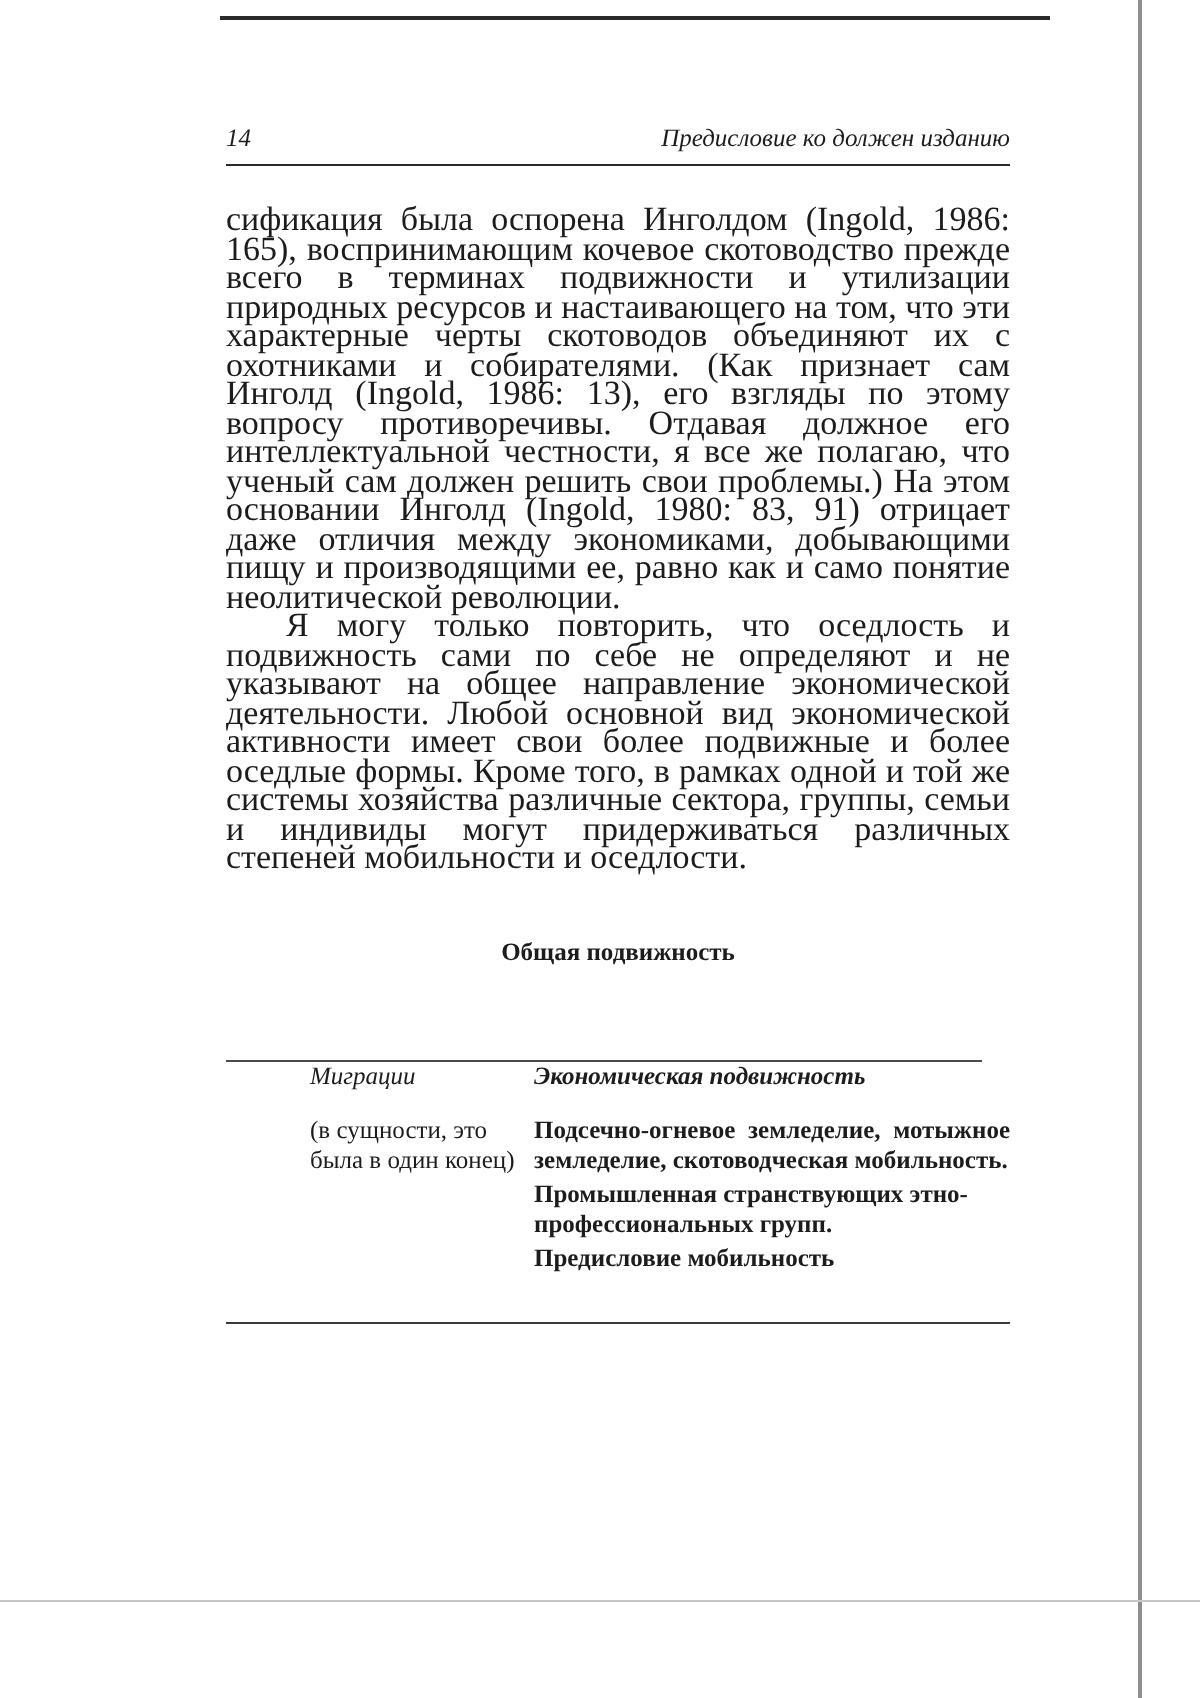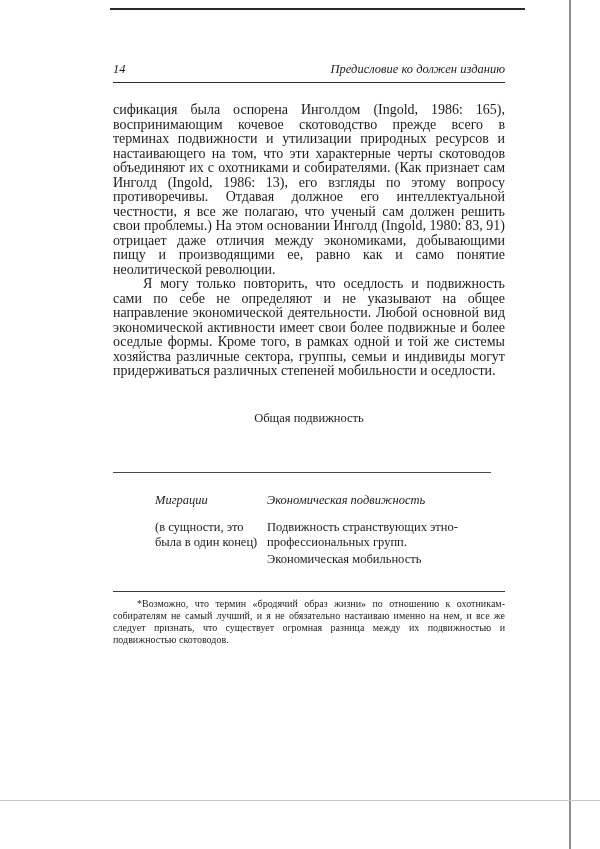--- a/index.html
+++ b/index.html
@@ -29,47 +29,46 @@
     justify-content: space-between;
     align-items: flex-end;
     margin-top: 62px;
     padding-bottom: 5px;
     border-bottom: 1px solid #2b2b2b;
     font-size: 12.5px;
     font-style: italic;
   }
   .para {
     margin: 0;
-    font-size: 14px;
+    font-size: 17px;
     line-height: 14.5px;
     text-align: justify;
   }
   .para-first { margin-top: 20px; }
   .para-indent { text-indent: 30px; font-family: Liberation Serif, serif; }
   .section-heading {
     margin: 32px 0 0;
     font-size: 12.5px;
-    font-weight: normal;
+    font-weight: bold;
     text-align: center;
   }
   .mid-rule {
     margin-top: 46px;
     width: 378px;
     height: 0;
     border-top: 1px solid #4a4a4a;
   }
   .mobility-table {
-    margin-top: 20px;
     padding-left: 42px;
     display: flex;
     font-size: 12.5px;
     line-height: 14.5px;
   }
   .col-left  { width: 112px; flex: none; }
-  .col-right { width: 238px; flex: none; }
+  .col-right { width: 238px; flex: none; font-weight: bold; }
   .col-header { font-style: italic; }
   .col-body { margin-top: 13px; }
   .right-item { margin: 0; }
   .right-item.gap-large { margin-top: 6px; text-align: justify; }
   .right-item.gap-small { margin-top: 3px; }
   .footnote-rule {
     margin-top: 24px;
     width: 392px;
     height: 0;
     border-top: 1px solid #3a3a3a;
@@ -107,24 +106,24 @@
     <div class="mid-rule"></div>
 
     <div class="mobility-table">
       <div class="col-left">
         <div class="col-header">Миграции</div>
         <div class="col-body">(в сущности, это была в один конец)</div>
       </div>
       <div class="col-right">
         <div class="col-header">Экономическая подвижность</div>
         <div class="col-body">
-          <p class="right-item gap-small">Подвижность странствующих этно-профессиональных групп.</p>
-          <p class="right-item gap-small">Экономическая мобильность</p>
+          <p class="right-item gap-large">Подсечно-огневое земледелие, мотыжное земледелие, скотоводческая мобильность.</p>
+          <p class="right-item gap-small">Промышленная странствующих этно-профессиональных групп.</p>
+          <p class="right-item gap-small">Предисловие мобильность</p>
         </div>
       </div>
     </div>
 
     <div class="footnote-rule"></div>
 
-    <p class="footnote">*Возможно, что термин «бродячий образ жизни» по отношению к охотникам-собирателям не самый лучший, и я не обязательно настаиваю именно на нем, и все же следует признать, что существует огромная разница между их подвижностью и подвижностью скотоводов.</p>
 
   </div>
 </div>
 
 </body></html>

